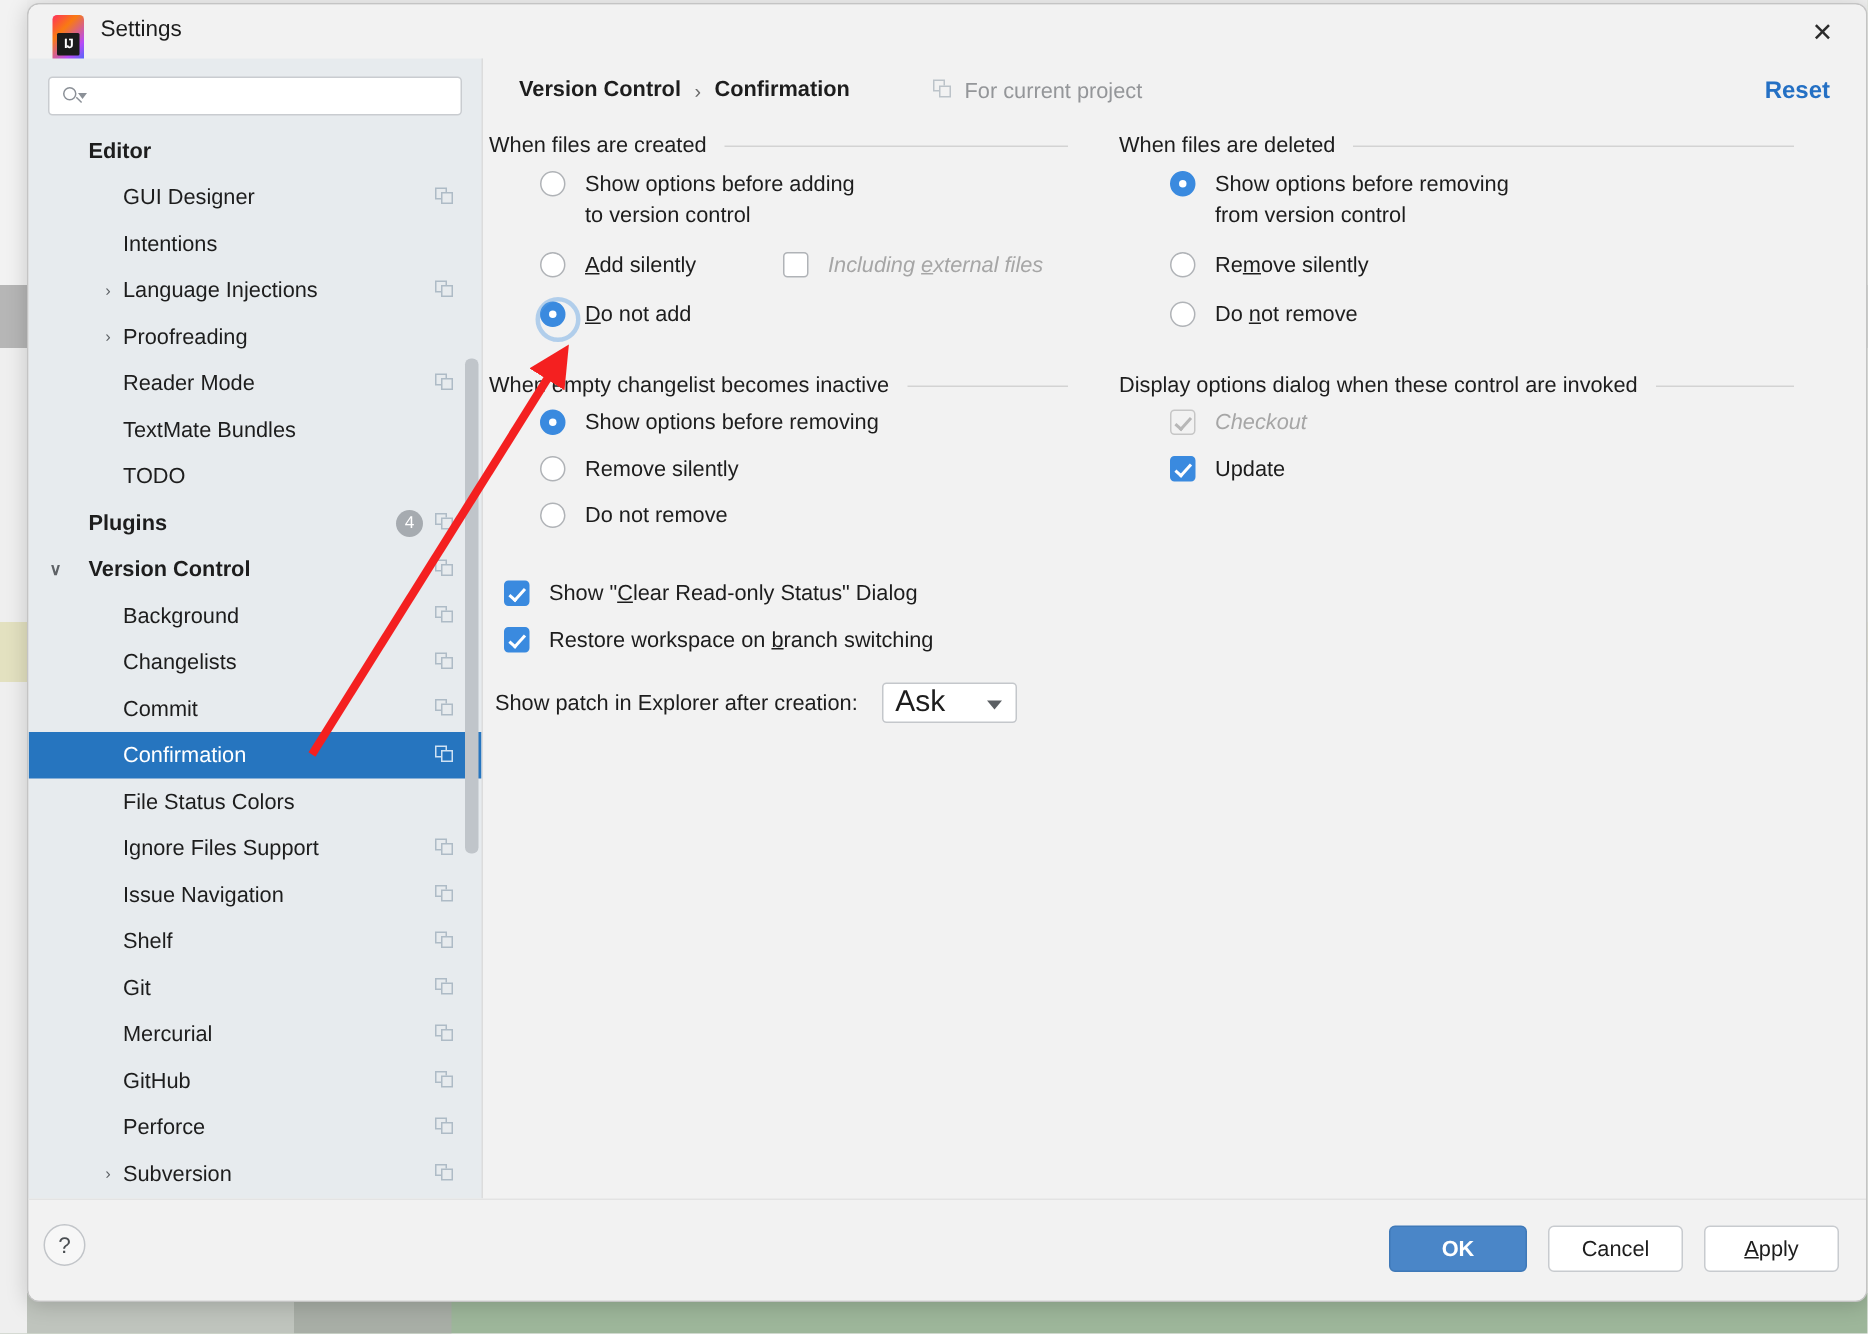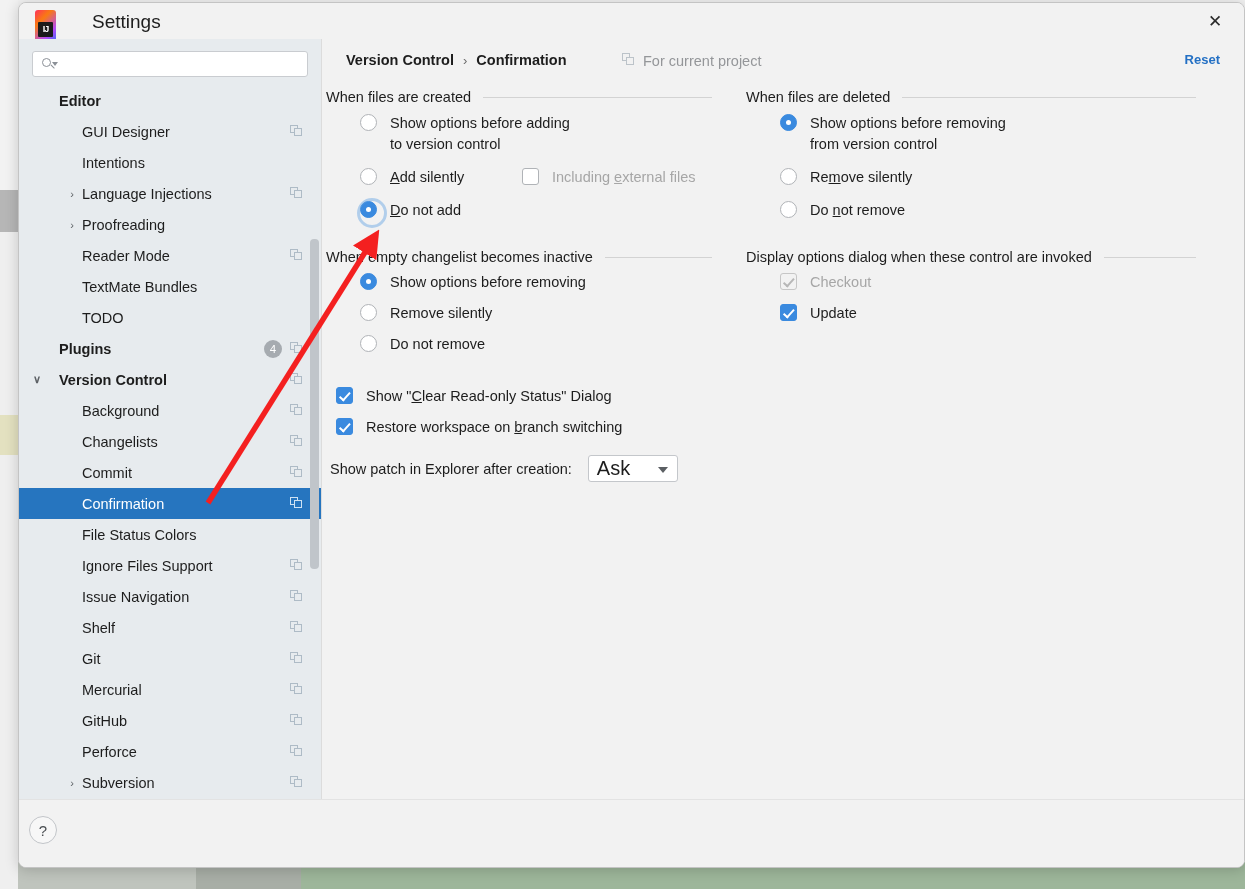--- a/index.html
+++ b/index.html
@@ -52,21 +52,21 @@
     display: flex; align-items: center; justify-content: center;
   }
   .app-icon i {
     width: 15px; height: 15px; background: #1b1b1b; border-radius: 1px;
     color: #fff; font-size: 9px; font-style: normal; font-weight: bold;
     display: flex; align-items: center; justify-content: center;
     letter-spacing: -1px;
   }
   .title-text {
     position: absolute; left: 48px; top: 8px;
-    font-size: 19px; color: #1d1d1d; margin-left: 25px;
+    font-size: 15px; color: #1d1d1d;
   }
   .close-btn {
     position: absolute; right: 16px; top: 6px;
     width: 26px; height: 24px;
     display: flex; align-items: center; justify-content: center;
     cursor: pointer; color: #2b2b2b; font-size: 17px; line-height: 1;
   }
 
   
   .dlg-body { position: absolute; top: 36px; left: 0; right: 0; bottom: 68px; display: flex; }
@@ -141,21 +141,21 @@
   .bc-item { font-weight: bold; color: #1d1d1d; cursor: pointer; }
   .bc-sep { margin: 0 9px; color: #6a6a6a; font-size: 13px; }
   .bc-cur { font-weight: bold; color: #1d1d1d; }
   .proj-tag {
     position: absolute; left: 300px; top: 14px; display: flex; align-items: center;
     color: #949699; font-size: 14.5px;
   }
   .proj-tag .copy-ico { position: static; margin-right: 8px; margin-top: 2px; }
   .proj-tag .copy-ico b, .proj-tag .copy-ico s { background: #f2f2f2; border-color: #bcc3c9; }
   .reset-link {
-    position: absolute; right: 24px; top: 13px; color: #2470c4; font-size: 13px;
+    position: absolute; right: 24px; top: 13px; color: #2470c4; font-size: 16px;
     font-weight: bold; cursor: pointer;
   }
 
   .cols { position: absolute; left: 0; top: 50px; right: 0; bottom: 0; }
   .col-left { position: absolute; left: 4px; top: 0; width: 386px; }
   .col-right { position: absolute; left: 424px; top: 0; width: 450px; }
 
   .group-hdr {
     display: flex; align-items: center; font-size: 14.5px; color: #1d1d1d;
     margin-bottom: 2px; white-space: nowrap;
@@ -193,21 +193,21 @@
   }
   .cbox.dis { background: #f2f2f2; border-color: #c6c6c6; }
   .cbox.dis::after {
     content: ''; position: absolute; left: 5.3px; top: 2.1px;
     width: 4px; height: 8.5px; border: solid #b7b7b7; border-width: 0 2px 2px 0;
     transform: rotate(42deg);
   }
   .opt-label {
     margin-left: 13px; font-size: 14.5px; color: #1d1d1d; line-height: 21px; cursor: pointer;
   }
-  .opt-label.dis, .opt-row.dis .opt-label { color: #a6a6a6; }
+  .opt-label.dis, .opt-row.dis .opt-label { color: #a6a6a6; font-style: italic; }
   .mn { text-decoration: underline; }
 
   .inline-cb { position: absolute; left: 196px; top: 6px; display: flex; align-items: flex-start; }
 
   .patch-row { display: flex; align-items: center; padding: 12px 0 0 4px; }
   .patch-lbl { font-size: 14.5px; color: #1d1d1d; margin-right: 16px; }
   .combo {
     width: 90px; height: 27px; background: #fff; border: 1px solid #c4c7cb; border-radius: 3px;
     display: flex; align-items: center; padding: 0 8px; position: relative; cursor: pointer;
     font-size: 20px; color: #1d1d1d;
@@ -541,20 +541,25 @@
             <span class="opt-label">Update</span>
           </div>
         </div>
 
       </div>
     </div>
   </div>
 
   <div class="footer">
     <div class="help-btn">?</div>
+    <div class="btns">
+      <div class="btn primary">OK</div>
+      <div class="btn">Cancel</div>
+      <div class="btn"><span class="mn">A</span>pply</div>
+    </div>
   </div>
 </div>
 
 <svg class="anno">
   <defs>
     <marker id="ah" markerWidth="5" markerHeight="5" refX="3.2" refY="2.5" orient="auto">
       <path d="M0,0 L5,2.5 L0,5 z" fill="#f42020"></path>
     </marker>
   </defs>
   <line x1="208" y1="503" x2="374" y2="238" stroke="#f42020" stroke-width="5.5" marker-end="url(#ah)"></line>

